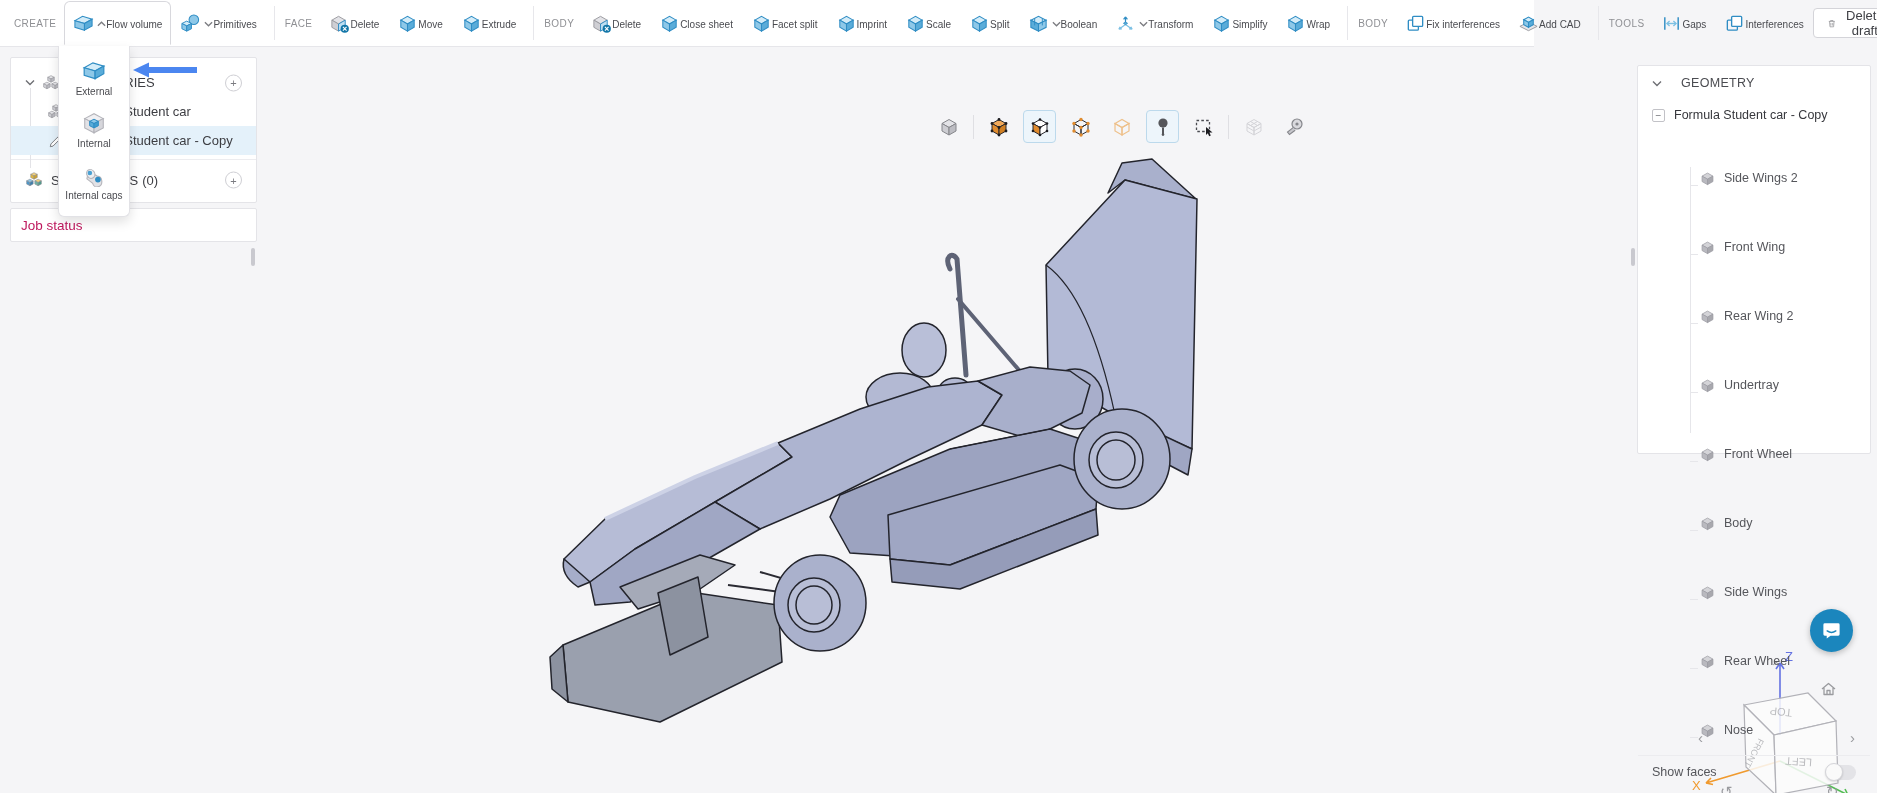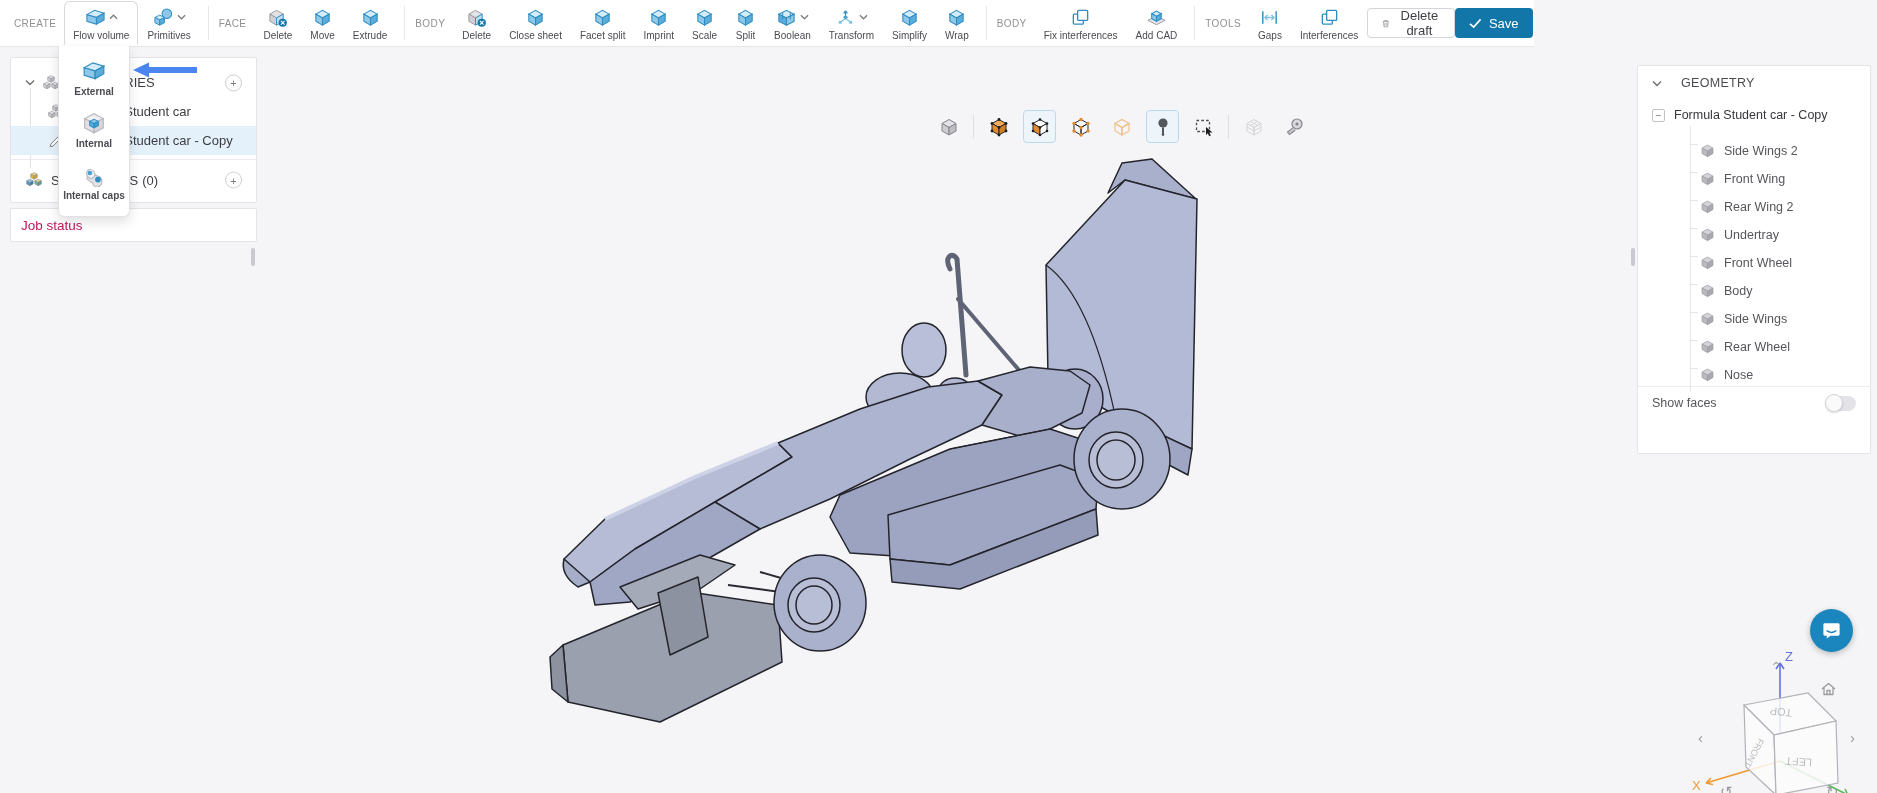--- a/index.html
+++ b/index.html
@@ -7,40 +7,40 @@
     font-family:"Liberation Sans", sans-serif; background:#f5f5f7; color:#3f4045; }
   .hiddefs { position:absolute; width:0; height:0; overflow:hidden; }
 
   
   .toolbar { position:absolute; left:0; top:0; width:1534px; height:47px;
     background:#fff; border-bottom:1px solid #e6e6ea; display:flex; align-items:center;
     padding-left:12px; z-index:40; }
   .tb-groups { display:flex; align-items:center; height:100%; }
   .group-label { font-size:10px; color:#8f9094; letter-spacing:.4px; margin:0 8px 0 2px; white-space:nowrap; }
   .tb-sep { width:1px; height:34px; background:#e7e7eb; margin:0 8px; }
-  .tool { display:flex; flex-direction:column; align-items:center; justify-content:center;
+  .tool { display:flex; flex-direction:row; align-items:center; justify-content:space-between;
     padding:3px 8px 2px; height:44px; cursor:pointer; border:1px solid transparent; border-radius:6px; }
   .tool .t-ic { display:flex; align-items:center; gap:3px; height:22px; }
   .tool .ticon { width:21px; height:21px; }
   .tool .chev { width:9px; height:6px; }
   .tool .chev polyline { fill:none; stroke:#7b7c81; stroke-width:1.4; }
   .tool .chev.down { transform:rotate(180deg); }
   .tool .t-label { font-size:10px; color:#4a4b50; margin-top:2px; white-space:nowrap; }
   .tool.open { border:1px solid #d8d8dd; border-bottom-color:#fff; background:#fff;
     border-radius:6px 6px 0 0; position:relative; z-index:60; }
   .tb-right { margin-left:auto; display:flex; align-items:center; padding-right:12px; }
   .btn-outline { display:flex; align-items:center; gap:7px; height:30px; padding:0 13px;
     border:1px solid #d4d4d9; border-radius:4px; background:#fff; font-size:13px; color:#3f4045; cursor:pointer; }
   .btn-primary { display:flex; align-items:center; gap:7px; height:30px; padding:0 14px;
     border:none; border-radius:4px; background:#1276a8; color:#fff; font-size:13px; cursor:pointer; }
 
   
   .fv-menu { position:absolute; left:58px; top:46px; width:72px; background:#fff; z-index:55;
     border:1px solid #e2e2e6; border-top:none; border-radius:0 0 6px 6px;
-    box-shadow:0 5px 12px rgba(0,0,0,.12); padding:6px 0 8px;font-weight:bold; }
+    box-shadow:0 5px 12px rgba(0,0,0,.12); padding:6px 0 8px; }
   .fv-item { display:flex; flex-direction:column; align-items:center; gap:3px; padding:7px 2px; cursor:pointer; }
   .fv-item svg { width:26px; height:24px; }
   .fv-item .fv-label { font-size:10px; color:#4a4b50; white-space:nowrap; }
 
   
   .anno-arrow { position:absolute; left:133px; top:62px; width:64px; height:16px; z-index:56; }
 
   
   .card { position:absolute; background:#fff; border:1px solid #e4e4e8; border-radius:2px; }
   .card-tree { left:10px; top:57px; width:247px; height:146px; z-index:20; }
@@ -66,21 +66,21 @@
   .geo-panel { position:absolute; left:1637px; top:65px; width:234px; height:389px;
     background:#fff; border:1px solid #e4e4e8; border-radius:2px; z-index:20; }
   .geo-head { display:flex; align-items:center; height:34px; padding-left:14px; cursor:pointer; }
   .geo-head .geo-title { font-size:12.5px; color:#4b4c51; letter-spacing:.3px; margin-left:12px; }
   .geo-root { display:flex; align-items:center; height:30px; padding-left:14px; cursor:pointer; }
   .minusbox { width:13px; height:13px; border:1px solid #c2c2c7; border-radius:2px; background:#fff;
     font-size:10px; line-height:11px; color:#6e6f74; text-align:center; flex:0 0 auto; }
   .geo-root .root-label { font-size:12.5px; color:#36373c; margin-left:9px; white-space:nowrap; }
   .geo-list { position:relative; }
   .geo-list .treeline { position:absolute; left:52px; top:-4px; width:1px; height:266px; background:#e6e6ea; }
-  .part-row { display:flex; align-items:flex-end; height:28px; padding-left:56px; cursor:pointer; position:relative; }
+  .part-row { display:flex; align-items:flex-start; height:28px; padding-left:56px; cursor:pointer; position:relative;margin-top:41px; }
   .part-row .stub { position:absolute; left:52px; top:50%; width:8px; height:1px; background:#e6e6ea; }
   .part-row svg { width:15px; height:15px; flex:0 0 auto; margin-left:6px; }
   .part-row .part-label { font-size:12.5px; color:#55565b; margin-left:9px; white-space:nowrap; }
   .geo-foot { border-top:1px solid #ececef; height:33px; display:flex; align-items:center;
     justify-content:space-between; padding:0 14px; margin-top:4px; }
   .geo-foot .sf-label { font-size:12.5px; color:#55565b; }
   .toggle { width:30px; height:15px; border-radius:8px; background:#e3e3e7; position:relative; cursor:pointer; }
   .toggle .knob { position:absolute; left:-1px; top:-2px; width:18px; height:18px; border-radius:50%;
     background:#fafafa; border:1px solid #d4d4d9; box-shadow:0 1px 2px rgba(0,0,0,.15); }
 

